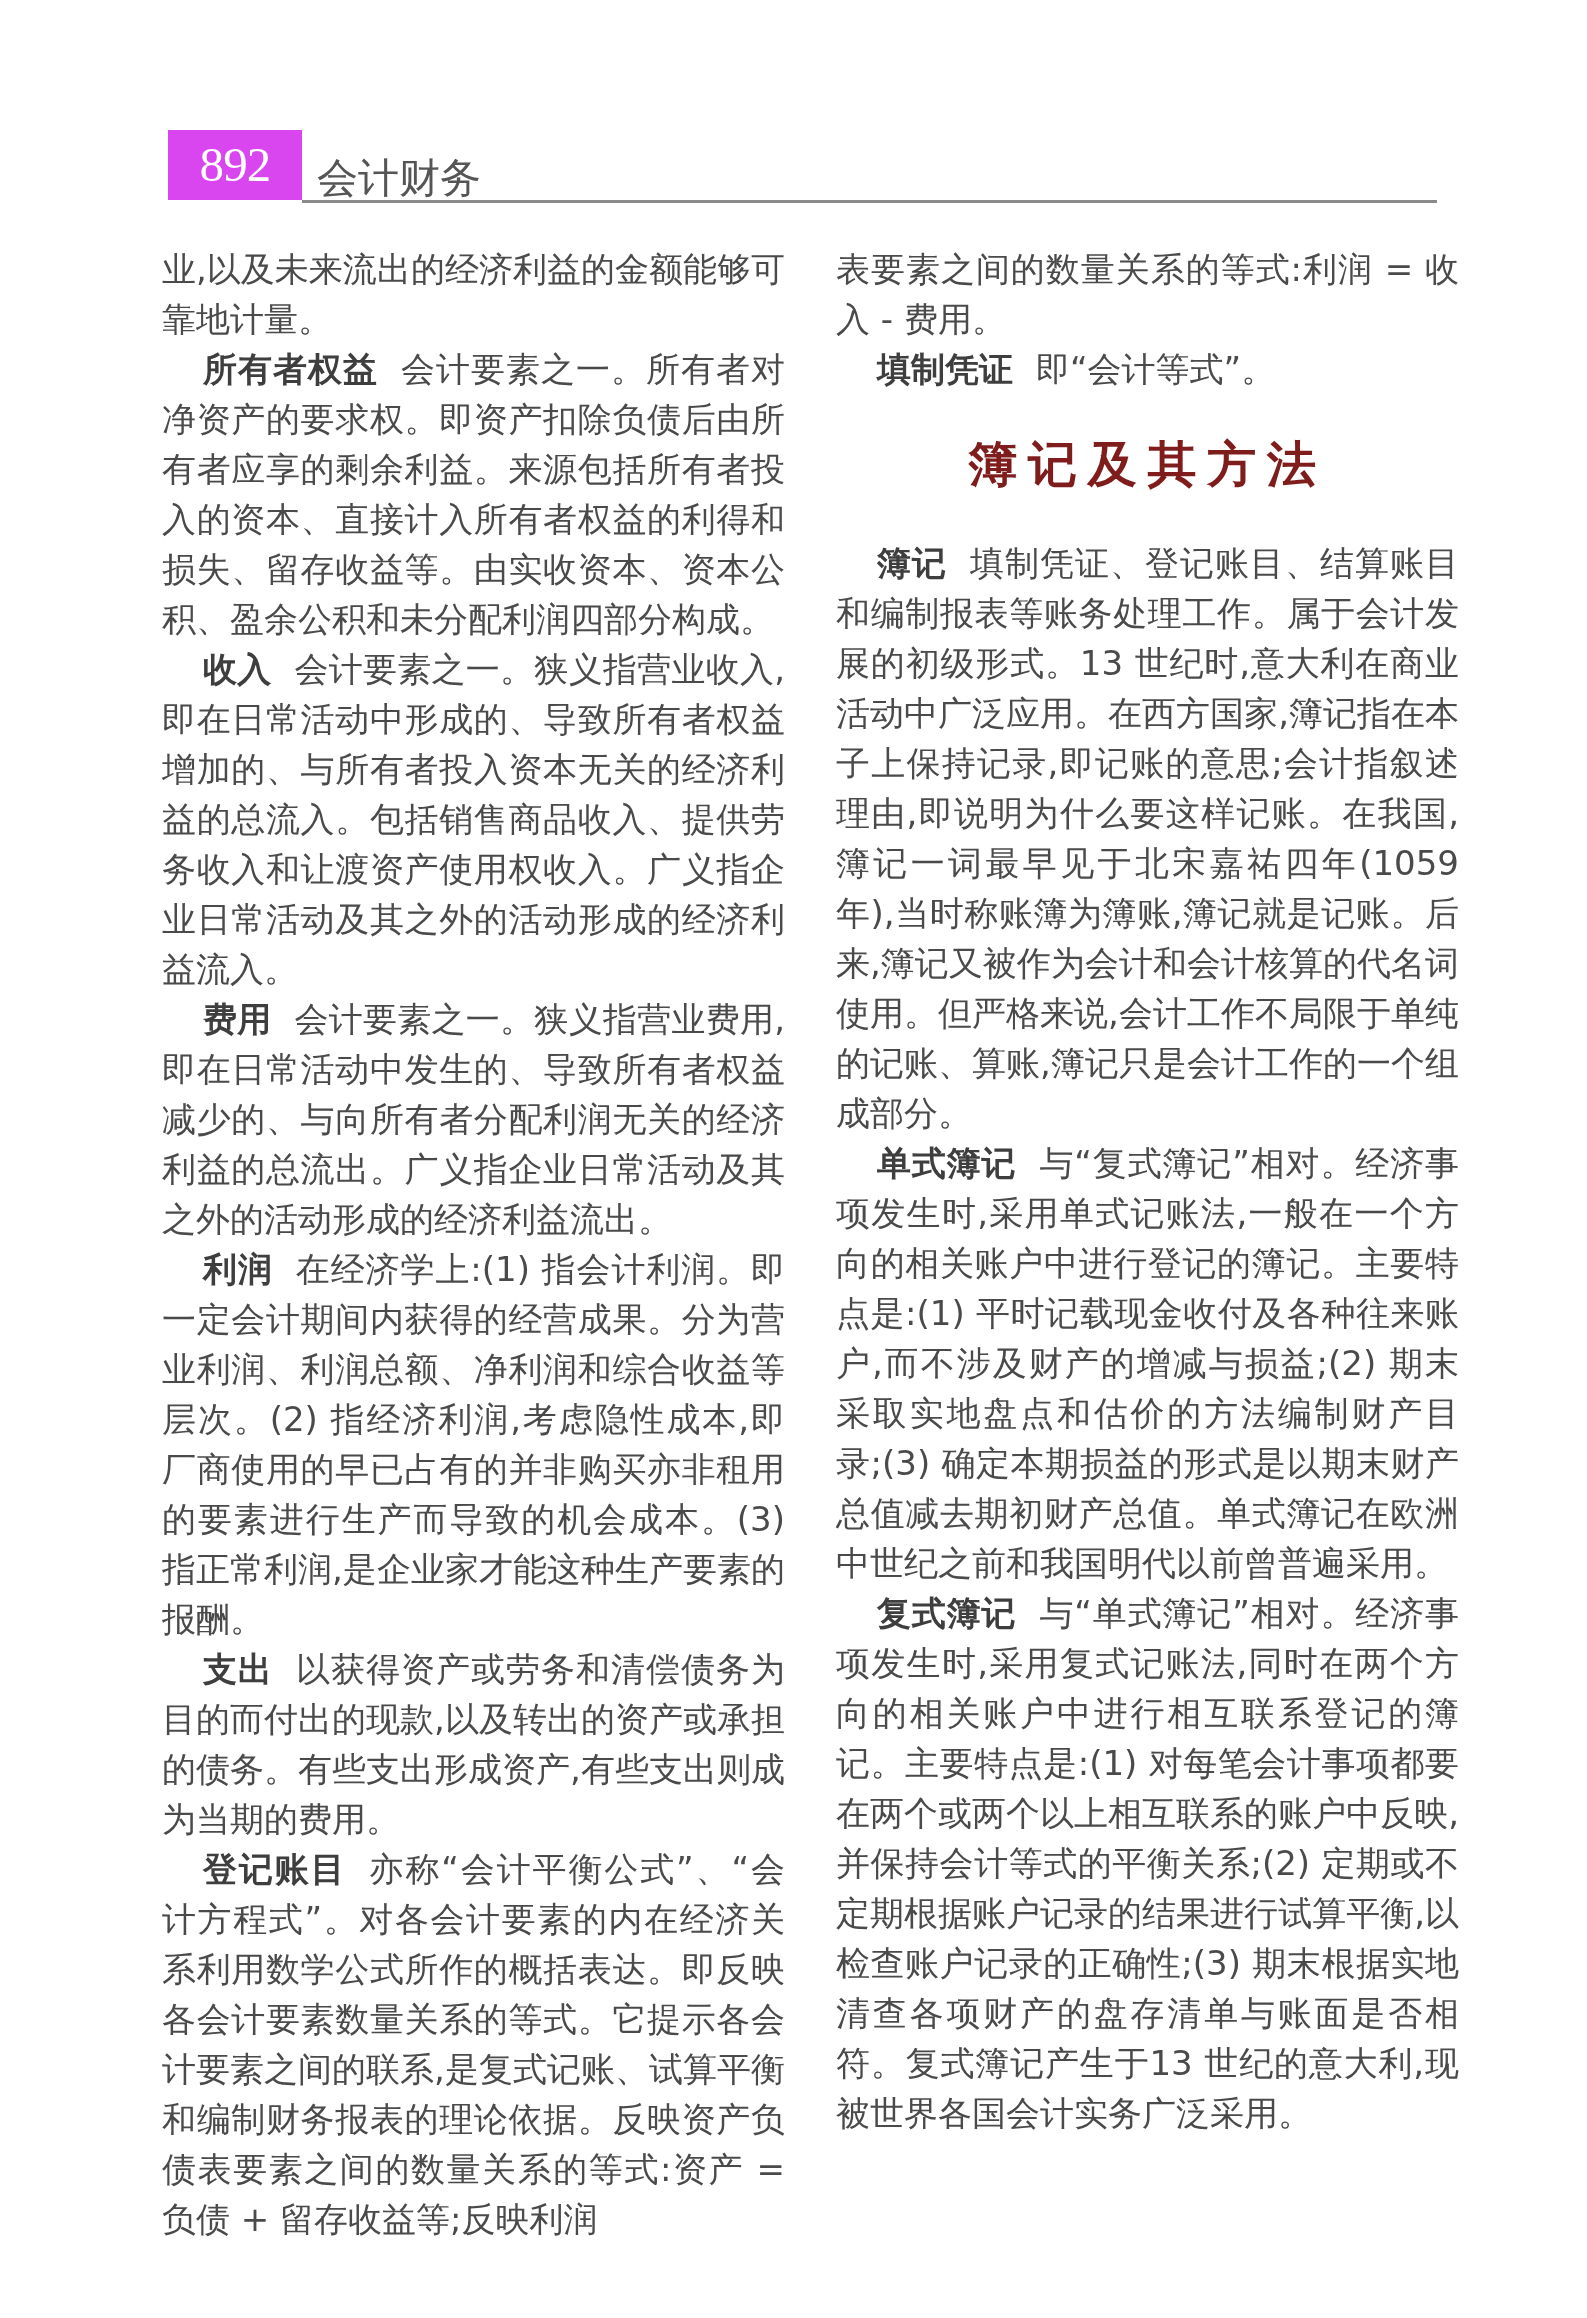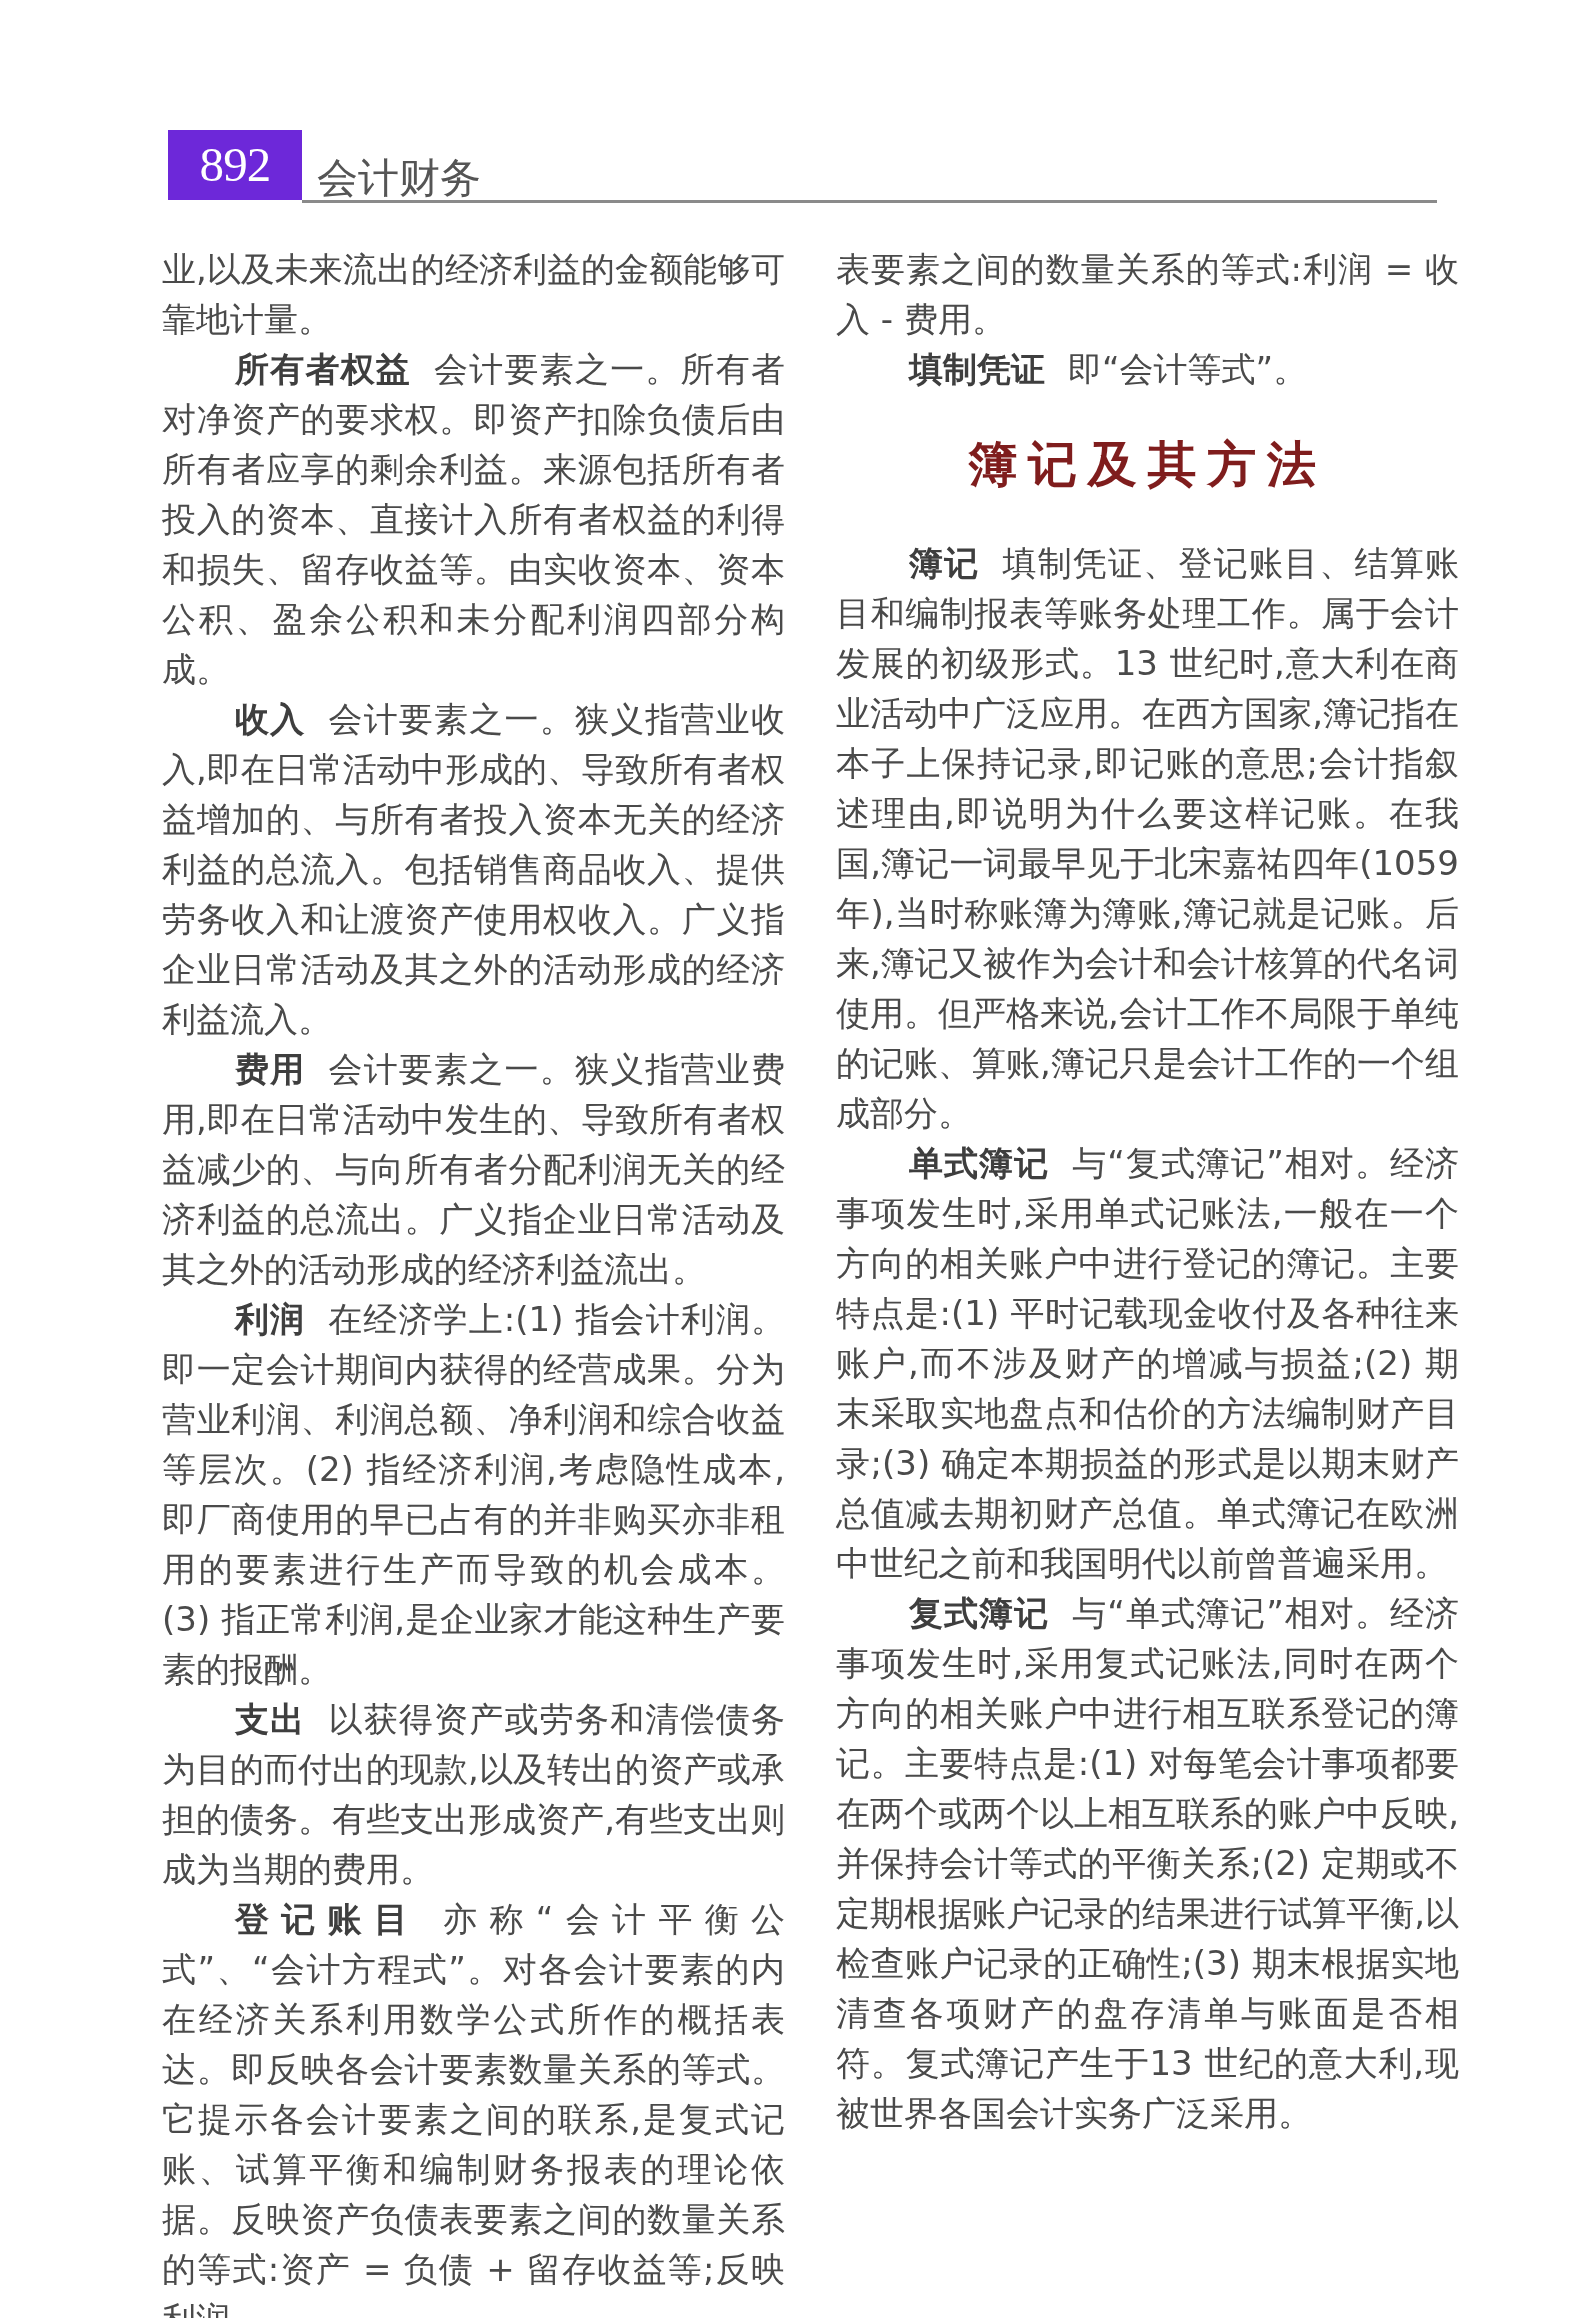--- a/index.html
+++ b/index.html
@@ -4,40 +4,40 @@
 <style>
   html, body { margin: 0; padding: 0; background: #ffffff; }
   body {
     width: 1588px; height: 2319px; position: relative; overflow: hidden;
     font-family: "DejaVu Sans", "Liberation Sans", sans-serif;
     color: #4a4a4a;
   }
   .page-header { position: absolute; left: 168px; top: 130px; width: 1269px; height: 73px; }
   .page-number-box {
     position: absolute; left: 0; top: 0; width: 134px; height: 70px;
-    background: #6d28d9; color: #ffffff;
+    background: #d946ef; color: #ffffff;
     font-family: "Liberation Serif", "DejaVu Serif", serif;
     font-size: 49px; line-height: 70px; text-align: center; letter-spacing: -0.8px;
   }
   .running-title {
     position: absolute; left: 149px; top: 27.4px;
     font-size: 41px; line-height: 43px; color: #555555;
   }
   .header-rule {
     position: absolute; left: 134px; right: 0; top: 70px; height: 3px; background: #8a8a8a;
   }
   .column {
     position: absolute; top: 244px; width: 623px;
     font-size: 34px; line-height: 50px; text-align: justify;
   }
   .col-left { left: 162px; }
   .col-right { left: 836px; }
   .para { margin: 0; text-indent: 0; }
   .entry { margin: 0; text-indent: 41px; }
-  .term { font-weight: bold; color: #3e3e3e; margin-right: 23px; margin-left: 32px; }
+  .term { font-weight: bold; color: #3e3e3e; margin-right: 23px; }
   .section-heading {
     margin: 34px 0 37px 0; text-align: center;
     font-family: "DejaVu Serif", "Liberation Serif", serif;
     font-size: 49px; line-height: 73px; letter-spacing: 10.7px; color: #7f1d1d;
   }
 </style>
 </head>
 <body>
 
 <div class="page-header">

